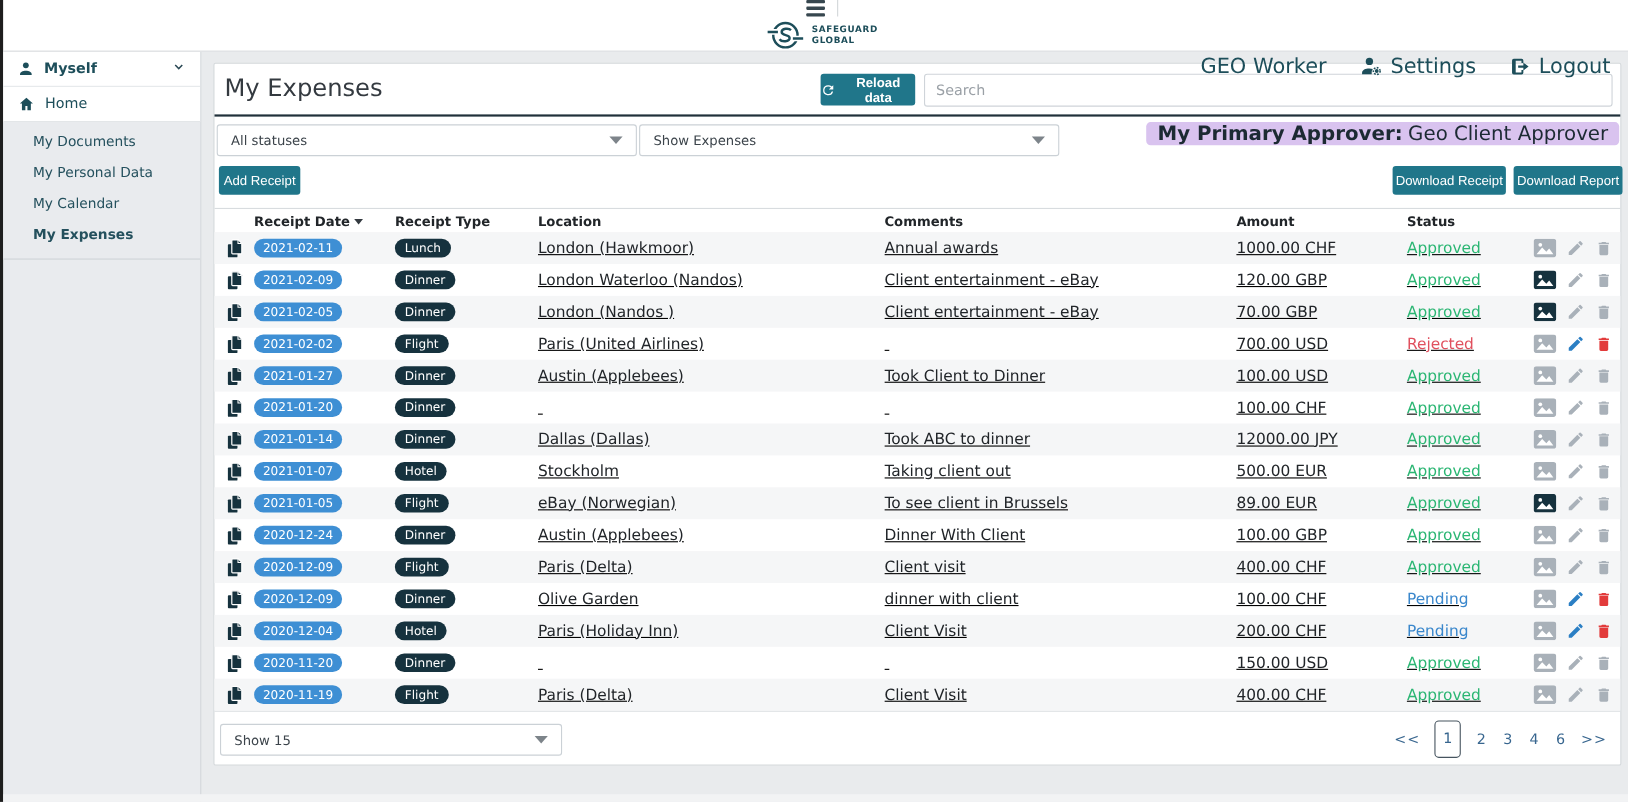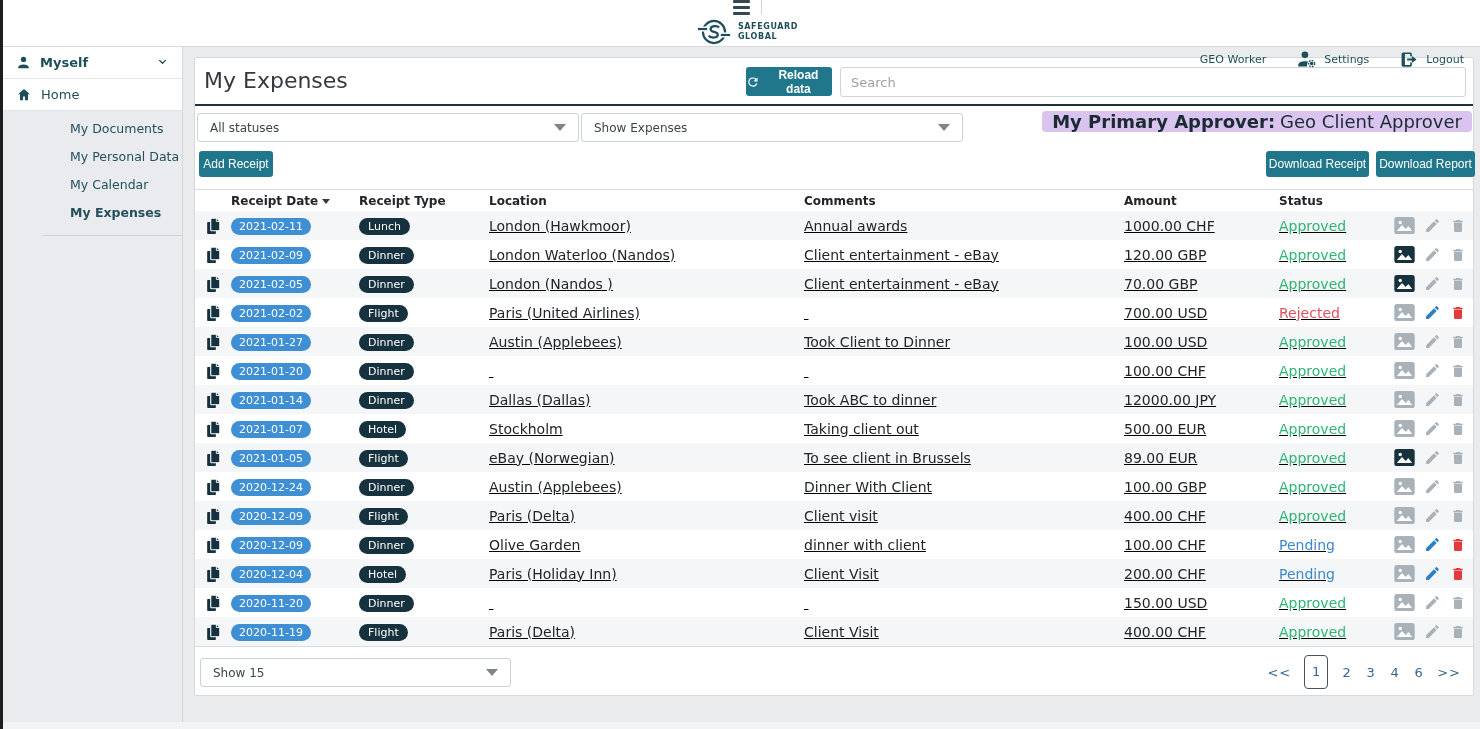--- a/index.html
+++ b/index.html
@@ -6,30 +6,30 @@
   html,body { width:1480px; height:729px; overflow:hidden; }
   body { font-family:"DejaVu Sans","Liberation Sans",sans-serif; background:var(--bg,#e9ebed); }
   .window { position:relative; width:1480px; height:729px; border-left:3px solid #1e1e1e; background:var(--bg,#e9ebed); }
 
   
   .topbar { position:absolute; top:0; left:0; right:0; height:47px; background:#fff; border-bottom:1px solid #d7dadd; display:flex; align-items:center; z-index:5;flex-direction:column; }
   .hamburger { width:40px; height:47px; display:flex; flex-direction:column; justify-content:center; align-items:center; gap:3px; cursor:pointer; border-right:1px solid #d2d6d9; }
   .hamburger i { display:block; width:17px; height:3px; background:#37474f; border-radius:1px; }
   .brand { display:flex; align-items:center; gap:7px; padding-left:12px; }
   .brand-text { color:var(--brand,#1d4e5a); font-size:8px; font-weight:bold; letter-spacing:.6px; line-height:1.25; }
-  .topbar-right { margin-left:auto; display:flex; align-items:center; gap:30px; padding-right:16px; color:var(--brand,#1d4e5a); font-size:11px; }
+  .topbar-right { margin-left:auto; display:flex; align-items:center; gap:30px; padding-right:16px; color:var(--brand,#1d4e5a); font-size:19px; }
   .topbar-item { display:flex; align-items:center; gap:6px; cursor:pointer; }
   .topbar-item svg { display:block; }
 
   
   .sidebar { position:absolute; top:47px; left:0; width:180px; bottom:0; background:#e9ebee; border-right:1px solid #d4d8db; }
   .side-item { height:32px; background:#fff; display:flex; align-items:center; gap:9px; padding-left:13px; font-size:13px; color:var(--brand,#1d4e5a); border-bottom:1px solid #e3e6e8; cursor:pointer; }
   .side-item.bold { font-weight:bold; }
   .side-item .chev { margin-left:auto; margin-right:14px; color:#2c4a56; }
-  .submenu { background:#e9ebee; border-bottom:1px solid #d0d4d7; padding:4px 0 8px 0;margin-left:40px; }
+  .submenu { background:#e9ebee; border-bottom:1px solid #d0d4d7; padding:4px 0 8px 0; }
   .sub-item { height:28px; line-height:28px; padding-left:27px; font-size:12.5px; color:#24505d; cursor:pointer; }
   .sub-item.active { font-weight:bold; }
 
   
   .card { position:absolute; left:191px; top:57px; width:1280px; height:639px; background:#fff; border:1px solid #d5d9dc; border-radius:2px; }
   .page-title { position:absolute; left:9px; top:10px; font-size:22px; color:#343a40; }
   .btn { background:var(--accent,#20768a); color:#fff; border:none; border-radius:3px; font-size:12px; font-family:Liberation Sans, sans-serif; cursor:pointer; display:inline-flex; align-items:center; justify-content:center; gap:5px; }
   .reload-btn { position:absolute; left:551px; top:9px; width:86px; height:29px; font-weight:bold; }
   .search-box { position:absolute; left:645px; top:9px; width:626px; height:30px; border:1px solid #cfd4d9; border-radius:3px; padding:0 10px; font-size:13px; font-family:inherit; color:#3e454c; outline:none; }
   .search-box::placeholder { color:#9aa0a6; }

